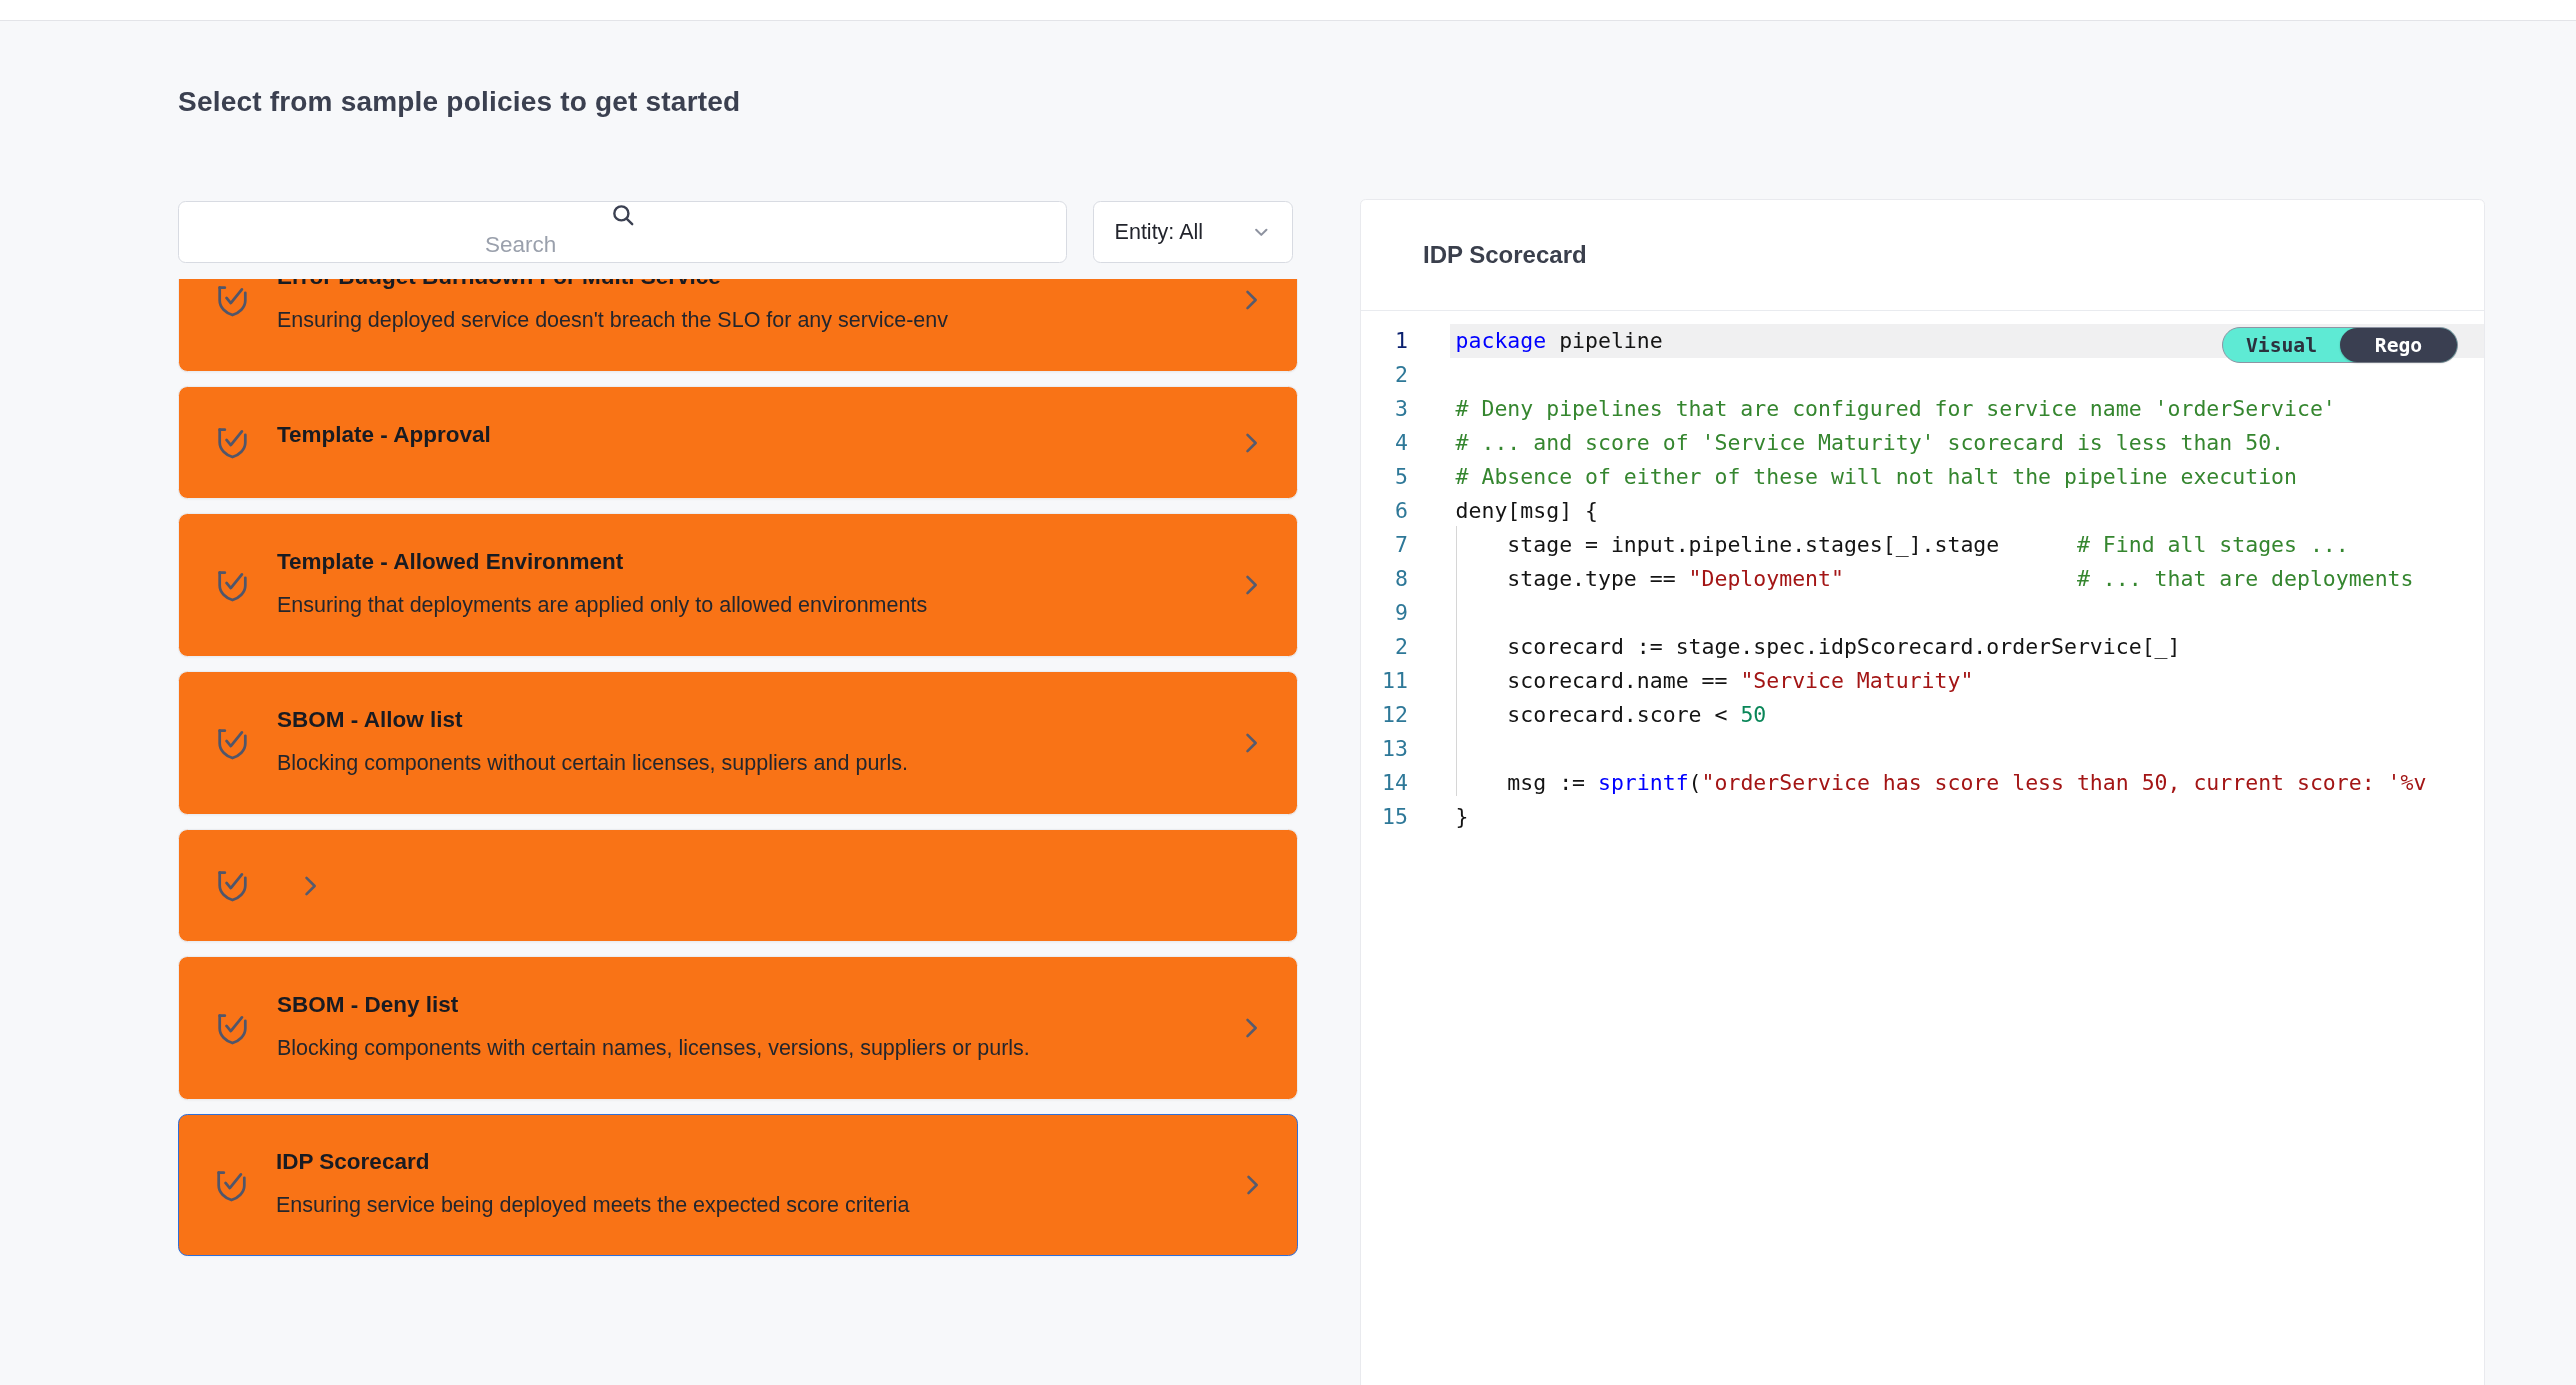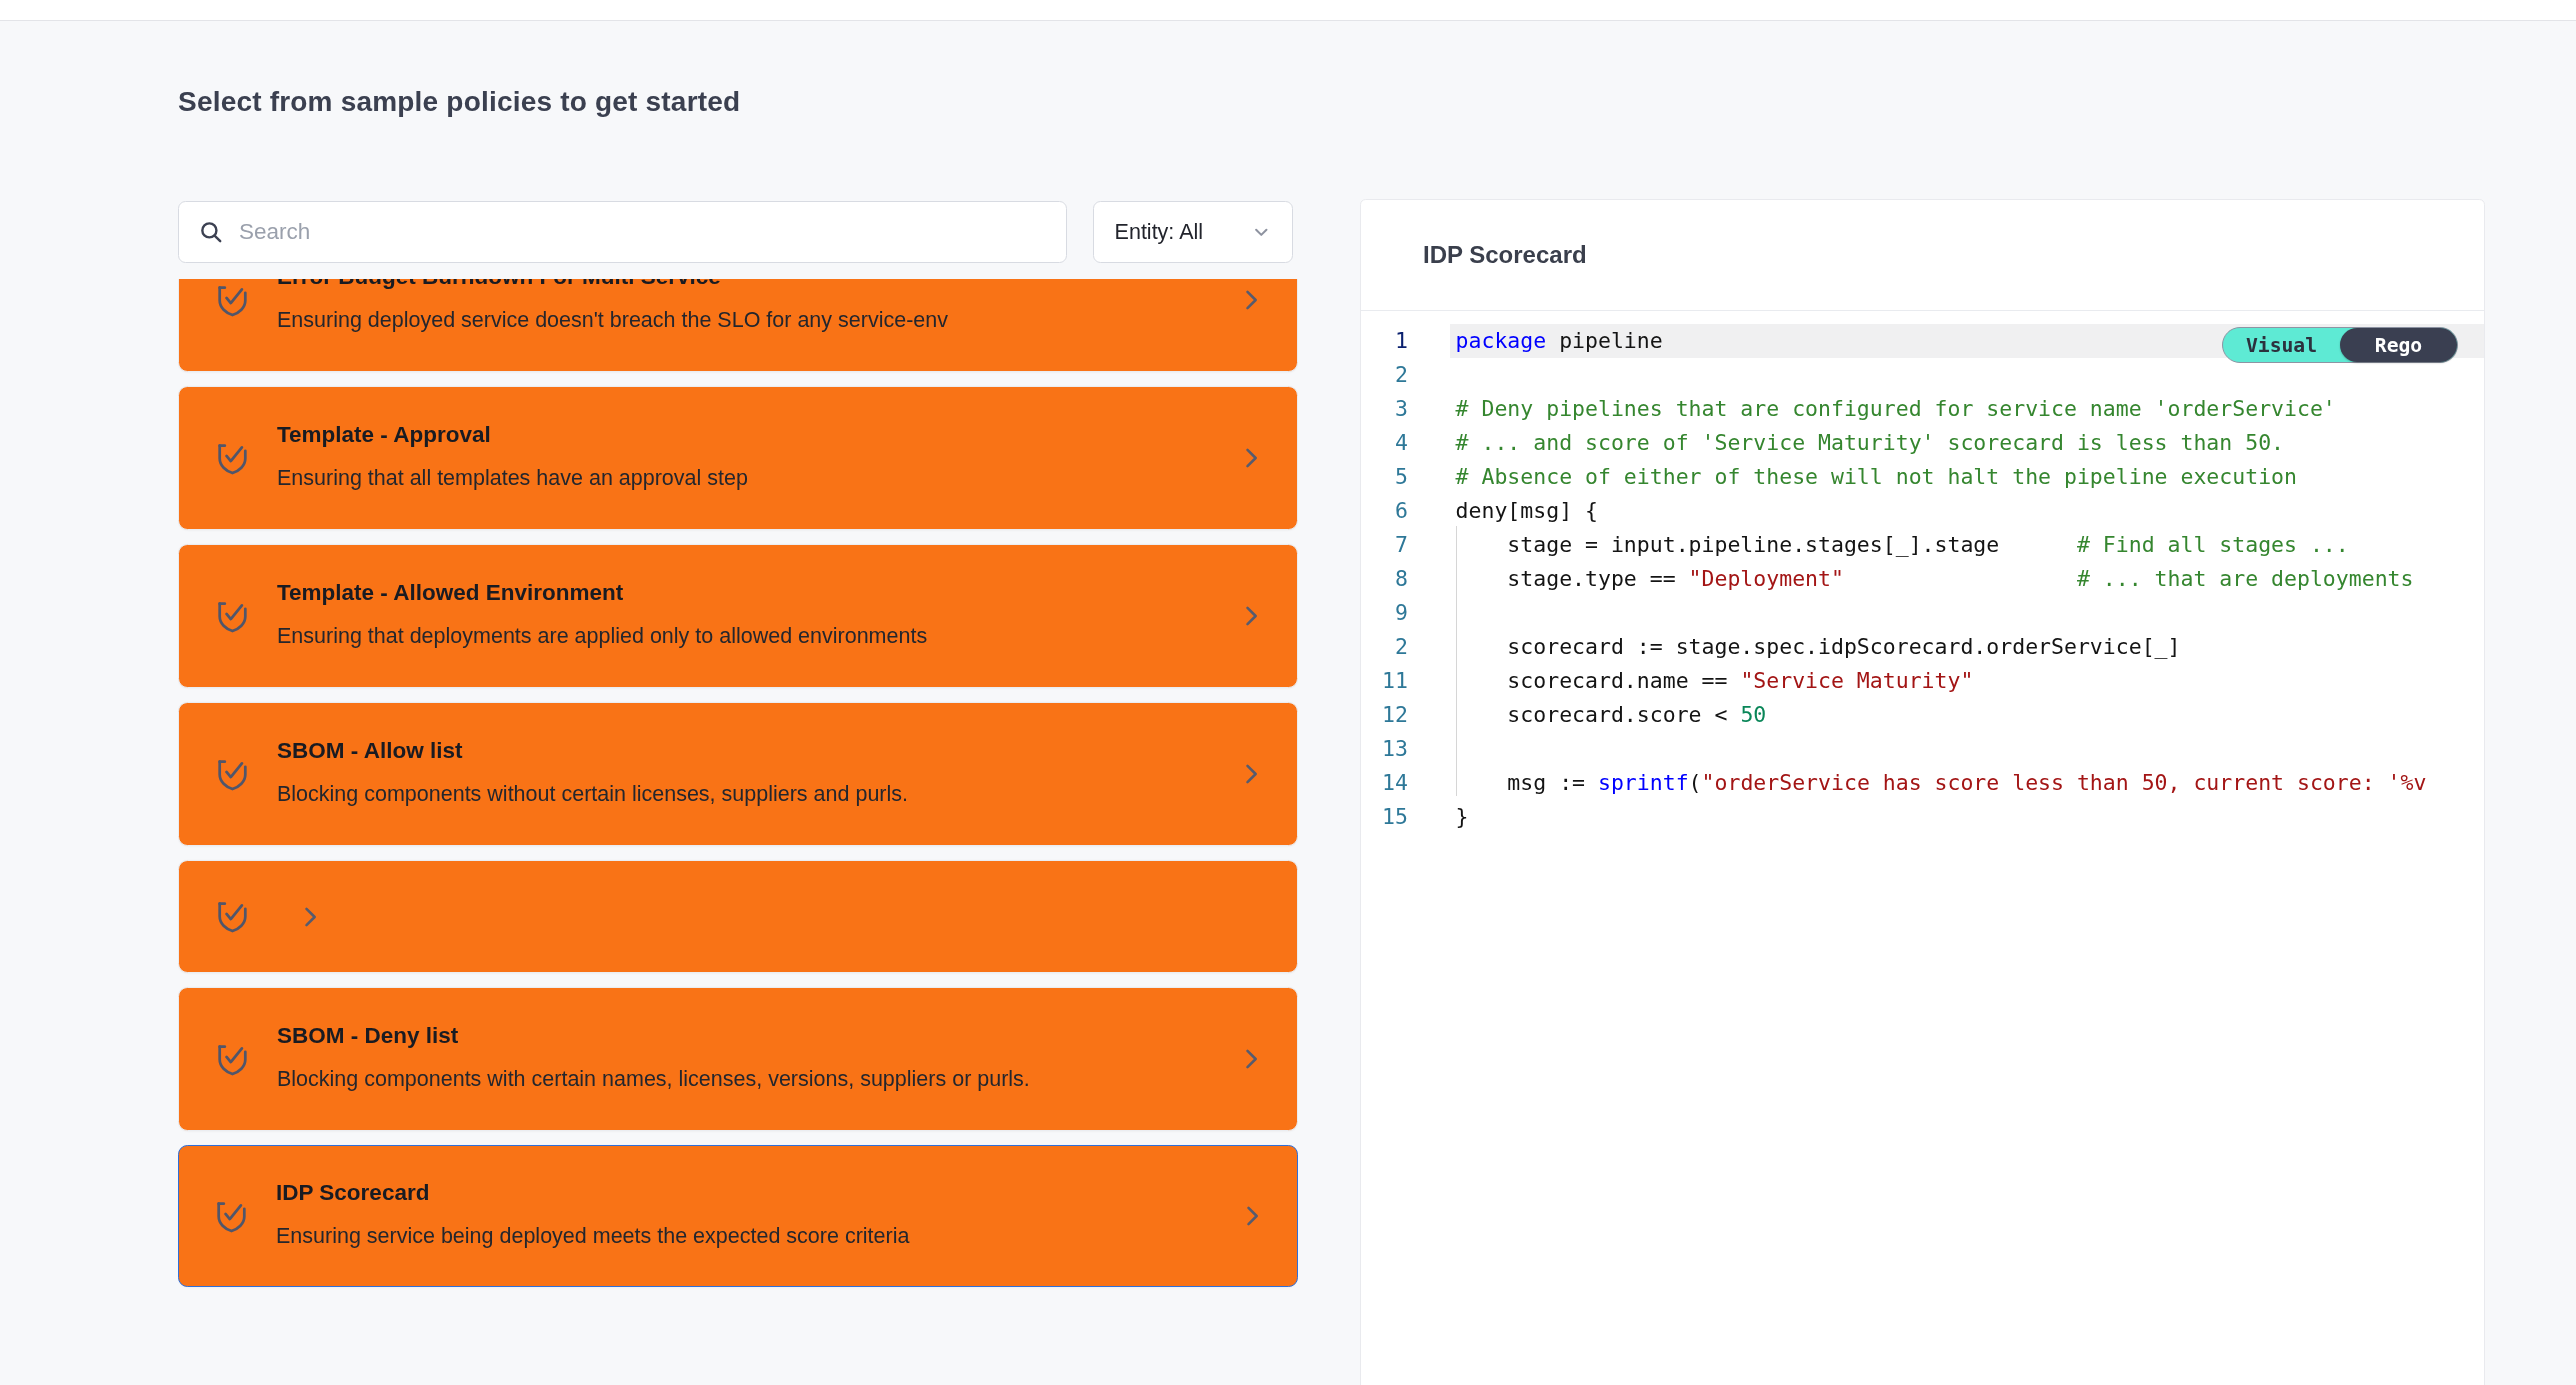--- a/index.html
+++ b/index.html
@@ -8,21 +8,21 @@
 
   .topbar { position:absolute; left:0; top:0; width:2576px; height:20.6px;
             background:#ffffff; border-bottom:1.9px solid #e3e4e8; }
 
   .page-title { position:absolute; left:178px; top:86px; font-size:28px;
                 font-weight:700; color:#3b4050; letter-spacing:0.2px; }
 
   
   .search-box { position:absolute; left:178px; top:201px; width:889px; height:62px;
                 background:#fff; border:0.9px solid #d8dbe2; border-radius:7.5px;
-                display:flex; align-items:center; padding:0 19px; }
+                display:flex; align-items:center; padding:0 19px;flex-direction:column; }
   .search-box input { border:none; outline:none; flex:1; font-size:22.5px;
                       font-family:"Liberation Sans", sans-serif; color:#2a2d35;
                       margin-left:15px; background:transparent; }
   .search-box input::placeholder { color:#9aa0ac; }
   .entity-select { position:absolute; left:1093px; top:201px; width:200px; height:62px;
                    background:#fff; border:0.9px solid #d8dbe2; border-radius:7.5px;
                    display:flex; align-items:center; justify-content:space-between;
                    padding:0 20.6px; cursor:pointer;gap:12px; }
   .entity-select .label { font-size:21.5px; color:#22242c; }
 
@@ -118,21 +118,20 @@
   <div class="policy-card">
     <span class="pc-icon">
       <svg width="41" height="41" viewBox="0 0 24 24" fill="none" stroke="#51566a" stroke-width="1.6" stroke-linecap="round" stroke-linejoin="round">
         <path d="M4.5 4.5 L4.5 12 C4.5 16.2 8.2 19.3 12 20.5 C15.8 19.3 19.5 16.2 19.5 12 L19.5 7.5"></path>
         <path d="M4.5 4.5 L7.5 4.5"></path>
         <path d="M8.5 10.5 L11 13.5 L17.5 5.5"></path>
       </svg>
     </span>
     <span class="pc-text">
       <div class="pc-title">Template - Approval</div>
-      <div class="pc-desc">Ensuring that all templates have an approval step</div>
     </span>
     <span class="pc-chevron">
       <svg width="28" height="28" viewBox="0 0 24 24" fill="none" stroke="#565b6e" stroke-width="2.2" stroke-linecap="round" stroke-linejoin="round">
         <polyline points="9,5 16,12 9,19"></polyline>
       </svg>
     </span>
   </div>
 
   <div class="policy-card">
     <span class="pc-icon">

